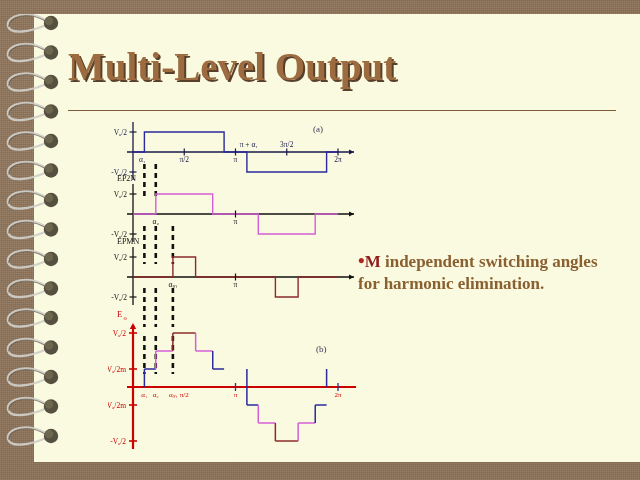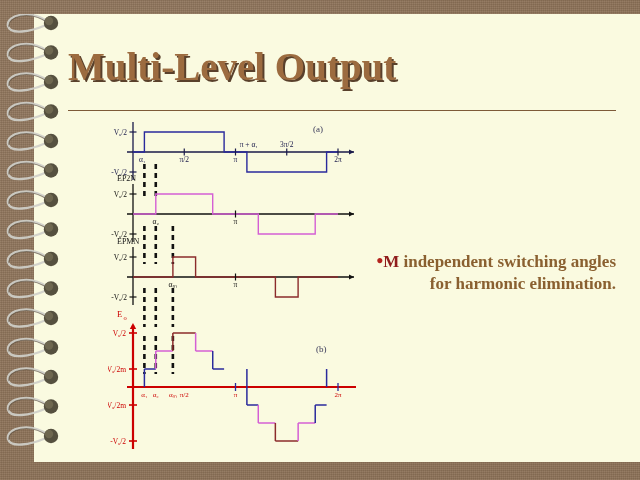--- a/index.html
+++ b/index.html
@@ -40,21 +40,20 @@
   #rule{
     position:absolute;left:68px;top:110px;width:548px;height:1px;
     background:#7d5a38;
   }
   
   #bullet{
     position:absolute;left:358px;top:250px;width:258px;
     font-family:"Liberation Serif", serif;
     font-size:17px;font-weight:bold;color:#8a6030;
     line-height:22px;
-    text-align:right;
   }
   #bullet .dot{color:#b4241f;font-size:19px;}
   #bullet .lead{color:#8f1c1c;}
 
   
   #figure{position:absolute;left:108px;top:122px;width:248px;height:330px;text-align:center;}
   #figure svg{display:block;}
   .panel-tag{
     position:absolute;font-family:"Liberation Serif",serif;
     font-size:9px;color:#3a3a5a;

